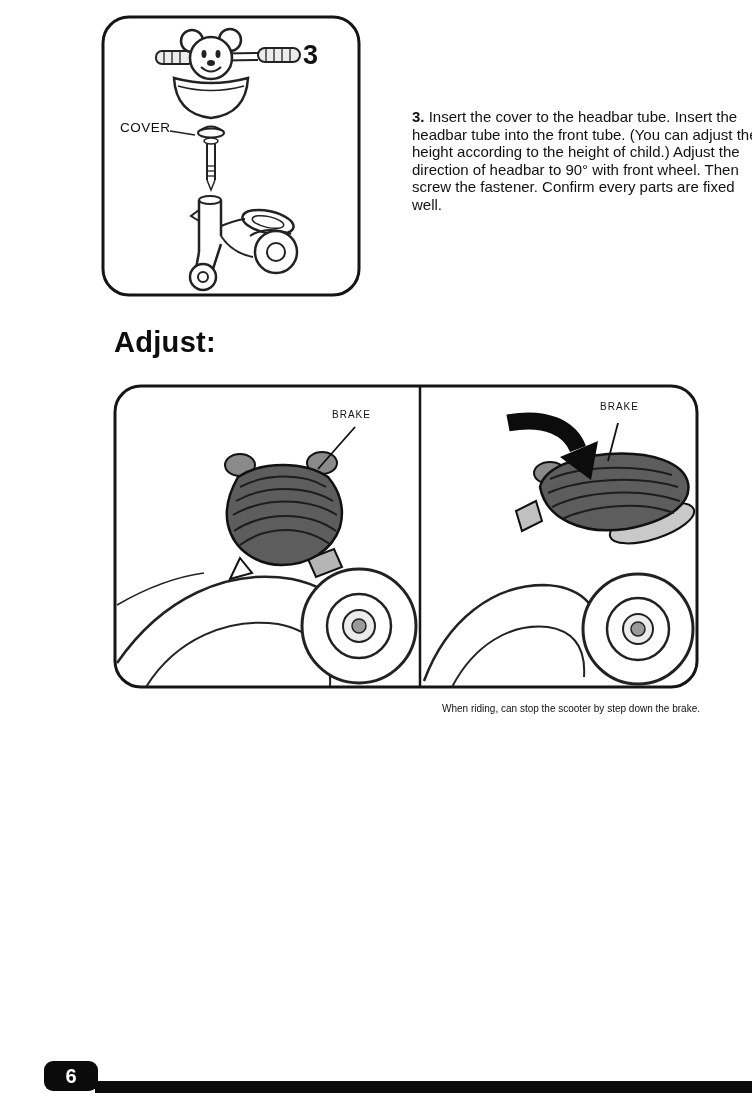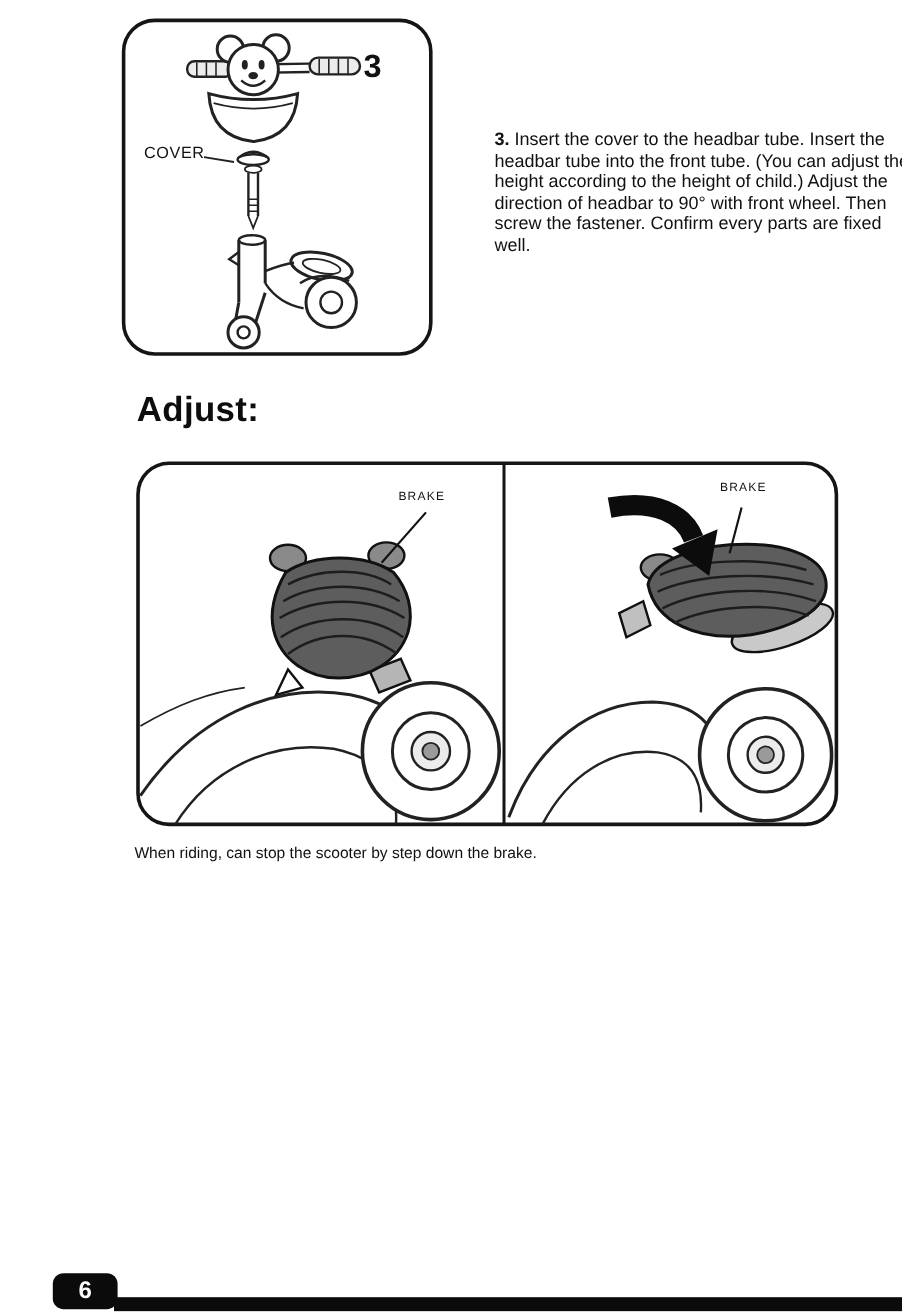--- a/index.html
+++ b/index.html
@@ -12,21 +12,21 @@
   .cover-label{position:absolute;left:20px;top:106px;font-size:13.5px;letter-spacing:.5px;color:#111;}
   .step-text{position:absolute;left:400px;top:96px;width:352px;margin:12px;
              font-size:15px;line-height:17.6px;color:#111;}
   .brake-heading{position:absolute;left:114px;top:326px;margin:0;
                  font-size:29px;font-weight:bold;letter-spacing:.3px;color:#0d0d0d;}
   .fig-brake{left:112px;top:383px;width:588px;height:307px;}
   .brake-label{position:absolute;font-size:10px;letter-spacing:1px;color:#111;}
   .brake-label.left{left:220px;top:26px;}
   .brake-label.right{left:488px;top:18px;}
   .caption{position:absolute;left:112px;top:703px;width:588px;margin:0;
-           text-align:left;font-size:13px;color:#111;}
+           text-align:right;font-size:10px;color:#111;}
   .page-badge{position:absolute;left:44px;top:1061px;width:54px;height:30px;
               background:#0b0b0b;border-radius:9px;color:#fff;
               font-size:20px;font-weight:bold;display:flex;align-items:center;justify-content:center;}
   .bottom-bar{position:absolute;left:95px;top:1081px;width:657px;height:12px;background:#0b0b0b;}
 </style>
 </head>
 <body>
 
 <div class="page">
 

